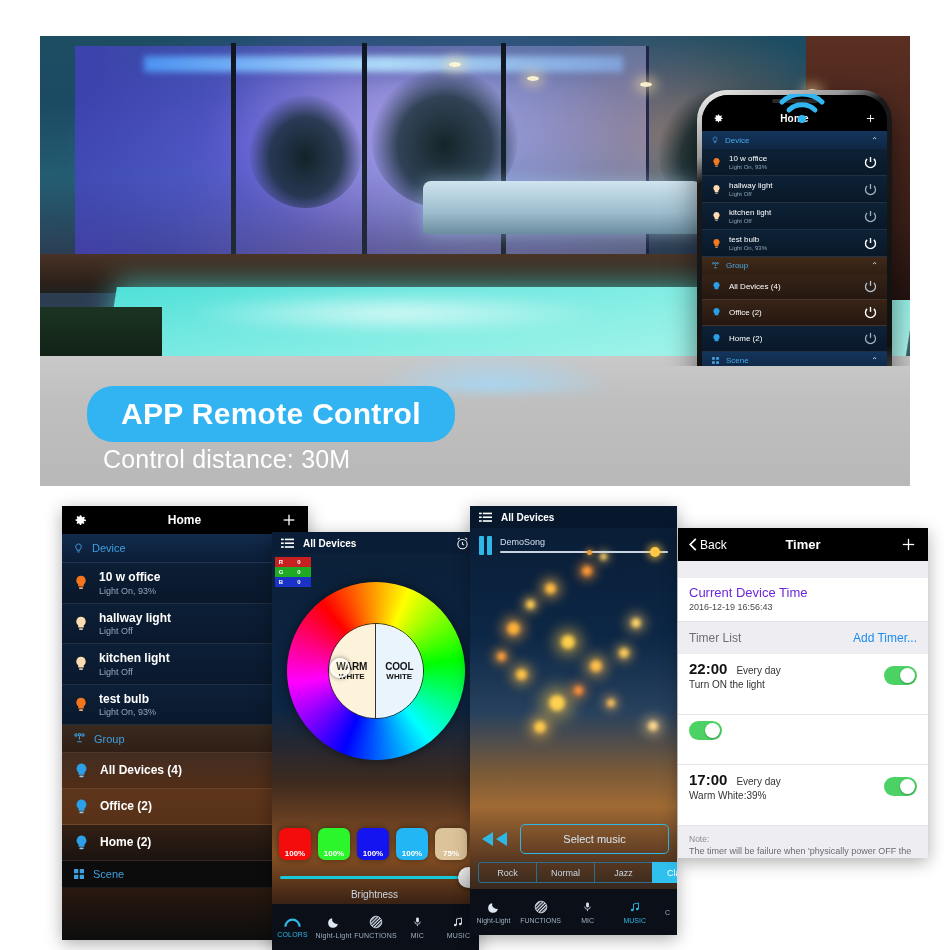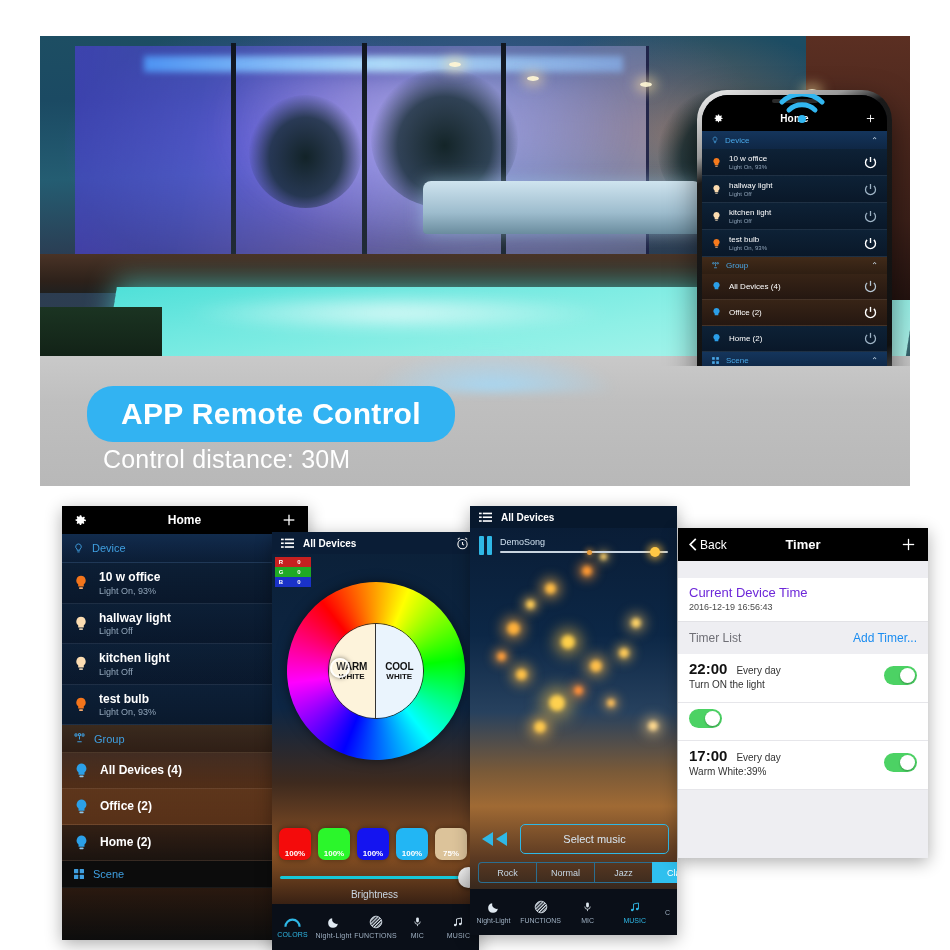--- a/index.html
+++ b/index.html
@@ -285,21 +285,21 @@
   .nav-timer .back { display:flex; align-items:center; gap:3px; font-size:12px; }
   .nav-timer .t { position:absolute; left:50%; transform:translateX(-50%); font-size:13px; font-weight:bold; }
   .nav-timer .plus { margin-left:auto; font-size:20px; font-weight:300; line-height:1; }
   .tm-gap { height:17px; background:#eeeef2; }
   .tm-cur { background:#fff; padding:7px 11px 9px; border-bottom:1px solid #e2e2e6; }
   .tm-cur .h { font-size:13px; color:#6d28d9; }
   .tm-cur .d { font-size:9px; color:#4a4a4a; margin-top:2px; }
   .tm-listhdr { background:#eeeef2; padding:9px 11px; display:flex; align-items:center; }
   .tm-listhdr .l { font-size:12px; color:#6f6f76; }
   .tm-listhdr .a { margin-left:auto; font-size:12px; color:#1a8cf0; }
-  .tm-item { background:#fff; padding:6px 11px 12px; border-bottom:1px solid #e6e6ea; display:flex; align-items:center; }
+  .tm-item { background:#fff; padding:6px 11px 24px; border-bottom:1px solid #e6e6ea; display:flex; align-items:center; }
   .tm-item .left { flex:1; }
   .tm-item .line1 { display:flex; align-items:baseline; gap:9px; }
   .tm-item .time { font-size:15px; font-weight:bold; color:#111; }
   .tm-item .days { font-size:10px; color:#333; }
   .tm-item .days .off { color:#c0c0c6; }
   .tm-item .desc { font-size:10px; color:#333; margin-top:2px; }
   .toggle { width:33px; height:19px; border-radius:11px; background:#4cd264; position:relative; flex:none; }
   .toggle::after { content:""; position:absolute; right:2px; top:2px; width:15px; height:15px; border-radius:50%;
     background:#fff; box-shadow:0 1px 2px rgba(0,0,0,.3); }
   .tm-note { background:#eeeef2; padding:8px 11px; flex:1; }
@@ -943,16 +943,20 @@
       <div class="left">
         <div class="line1">
           <span class="time">17:00</span>
           <span class="days">Every day</span>
         </div>
         <div class="desc">Warm White:39%</div>
       </div>
       <div class="toggle"></div>
     </div>
 
+    <div class="tm-note">
+      <div class="nh">Note:</div>
+      <div class="nb">The timer will be failure when 'physically power OFF the device',Please start app to synchronization time.</div>
+    </div>
     <div class="tm-fill"></div>
   </div>
 
 </div>
 
 </body></html>

